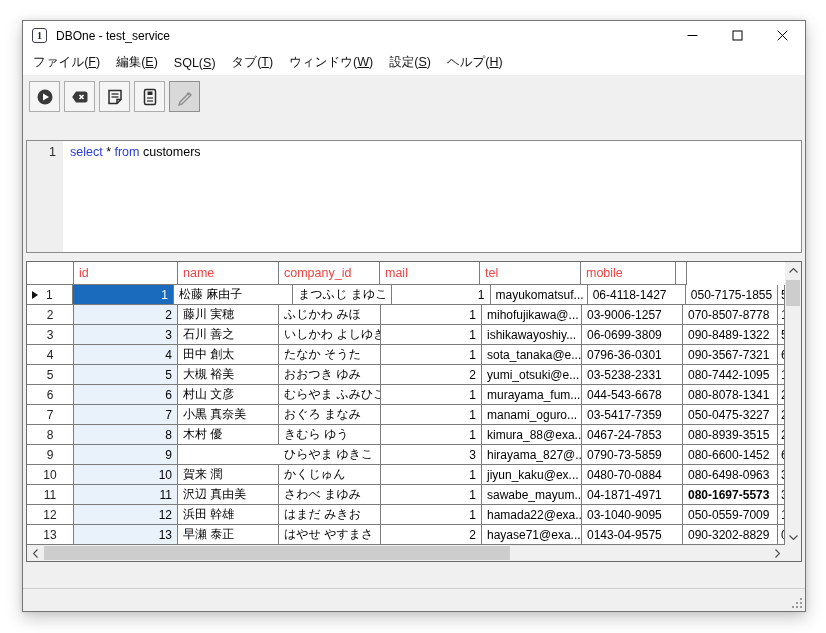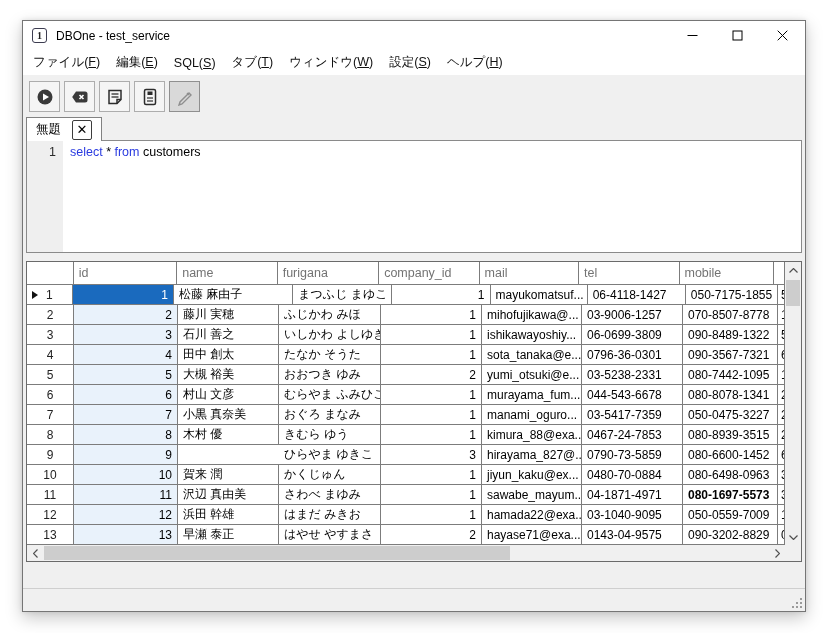--- a/index.html
+++ b/index.html
@@ -29,21 +29,21 @@
   .gutter { position:absolute; left:0; top:0; bottom:0; width:36px; background:#efefef; }
   .line-no { position:absolute; top:4px; right:7px; font-size:12.5px; color:#2b2b2b; }
   .code-line { position:absolute; left:43px; top:4px; font-size:12.5px; color:#000; white-space:pre; }
   .code-line .kw { color:#2a3be0; }
   
   .grid { position:absolute; left:3px; top:240px; width:776px; height:301px; background:#ffffff; border:1px solid #6a6a6a; }
   .gtable { position:absolute; left:0; top:0; width:758px; height:283px; overflow:hidden; }
   .grow { display:flex; height:20px; }
   .grow.header { height:23px; background:#fff; }
   .gcell { border-right:1px solid #7c7c7c; border-bottom:1px solid #7c7c7c; font-size:12px; padding:0 5px; overflow:hidden; white-space:nowrap; display:flex; align-items:center; }
-  .grow.header .gcell { font-size:12.5px; color:#737373; }
+  .grow.header .gcell { font-size:12.5px; color:#ef4444; }
   .gcell.num { justify-content:flex-end; }
   .rowhead { position:relative; justify-content:center; color:#222; }
   .row-arrow { position:absolute; left:5px; top:50%; transform:translateY(-50%); width:0; height:0; border-left:6px solid #111; border-top:4px solid transparent; border-bottom:4px solid transparent; }
   .idtint { background:#e9f2fb; }
   .selcell { background:#1a6abe !important; color:#fff !important; }
   
   .vsb { position:absolute; right:0; top:0; width:16px; height:283px; background:#f0f0f0; }
   .vsb .thumb { position:absolute; left:1px; right:1px; top:18px; height:26px; background:#cdcdcd; }
   .hsb { position:absolute; left:0; bottom:0; height:16px; width:758px; background:#f0f0f0; }
   .hsb .thumb { position:absolute; top:1px; bottom:1px; left:17px; width:466px; background:#cdcdcd; }
@@ -124,41 +124,34 @@
       </svg>
     </div>
     <div class="tool-btn disabled">
       <svg width="18" height="18" viewBox="0 0 18 18">
         <path d="M4 14 l-1 3 3 -1 9 -9 -2 -2 z" fill="none" stroke="#8e8e8e" stroke-width="1.4"></path>
         <line x1="11" y1="5" x2="13" y2="7" stroke="#8e8e8e" stroke-width="1.4"></line>
       </svg>
     </div>
   </div>
 
-  <div class="tabstrip">
-    <div class="tab">
-      <span class="tab-label">無題</span>
-      <span class="tab-close">✕</span>
-    </div>
-  </div>
 
   <div class="editor">
     <div class="gutter">
       <div class="line-no">1</div>
     </div>
     <div class="code-line" id="code-line"><span class="kw">select</span><span> * </span><span class="kw">from</span><span> customers</span></div>
   </div>
 
   <div class="grid">
     <div class="gtable" id="gtable">
         <div class="grow header">
           <div class="gcell rowhead" style="width: 47px;"></div>
           <div class="gcell" style="width: 104px;">id</div>
           <div class="gcell" style="width: 101px;">name</div>
-          <div class="gcell" style="width: 102px;">furigana</div>
           <div class="gcell" style="width: 101px;">company_id</div>
           <div class="gcell" style="width: 100px;">mail</div>
           <div class="gcell" style="width: 101px;">tel</div>
           <div class="gcell" style="width: 95px;">mobile</div>
           <div class="gcell" style="width: 7px;"></div>
         </div>
         <div class="grow">
           <div class="gcell rowhead" style="width: 47px;">1<span class="row-arrow"></span></div>
           <div class="gcell num idtint selcell" style="width: 104px;">1</div>
           <div class="gcell" style="width: 123px;">松藤 麻由子</div>

